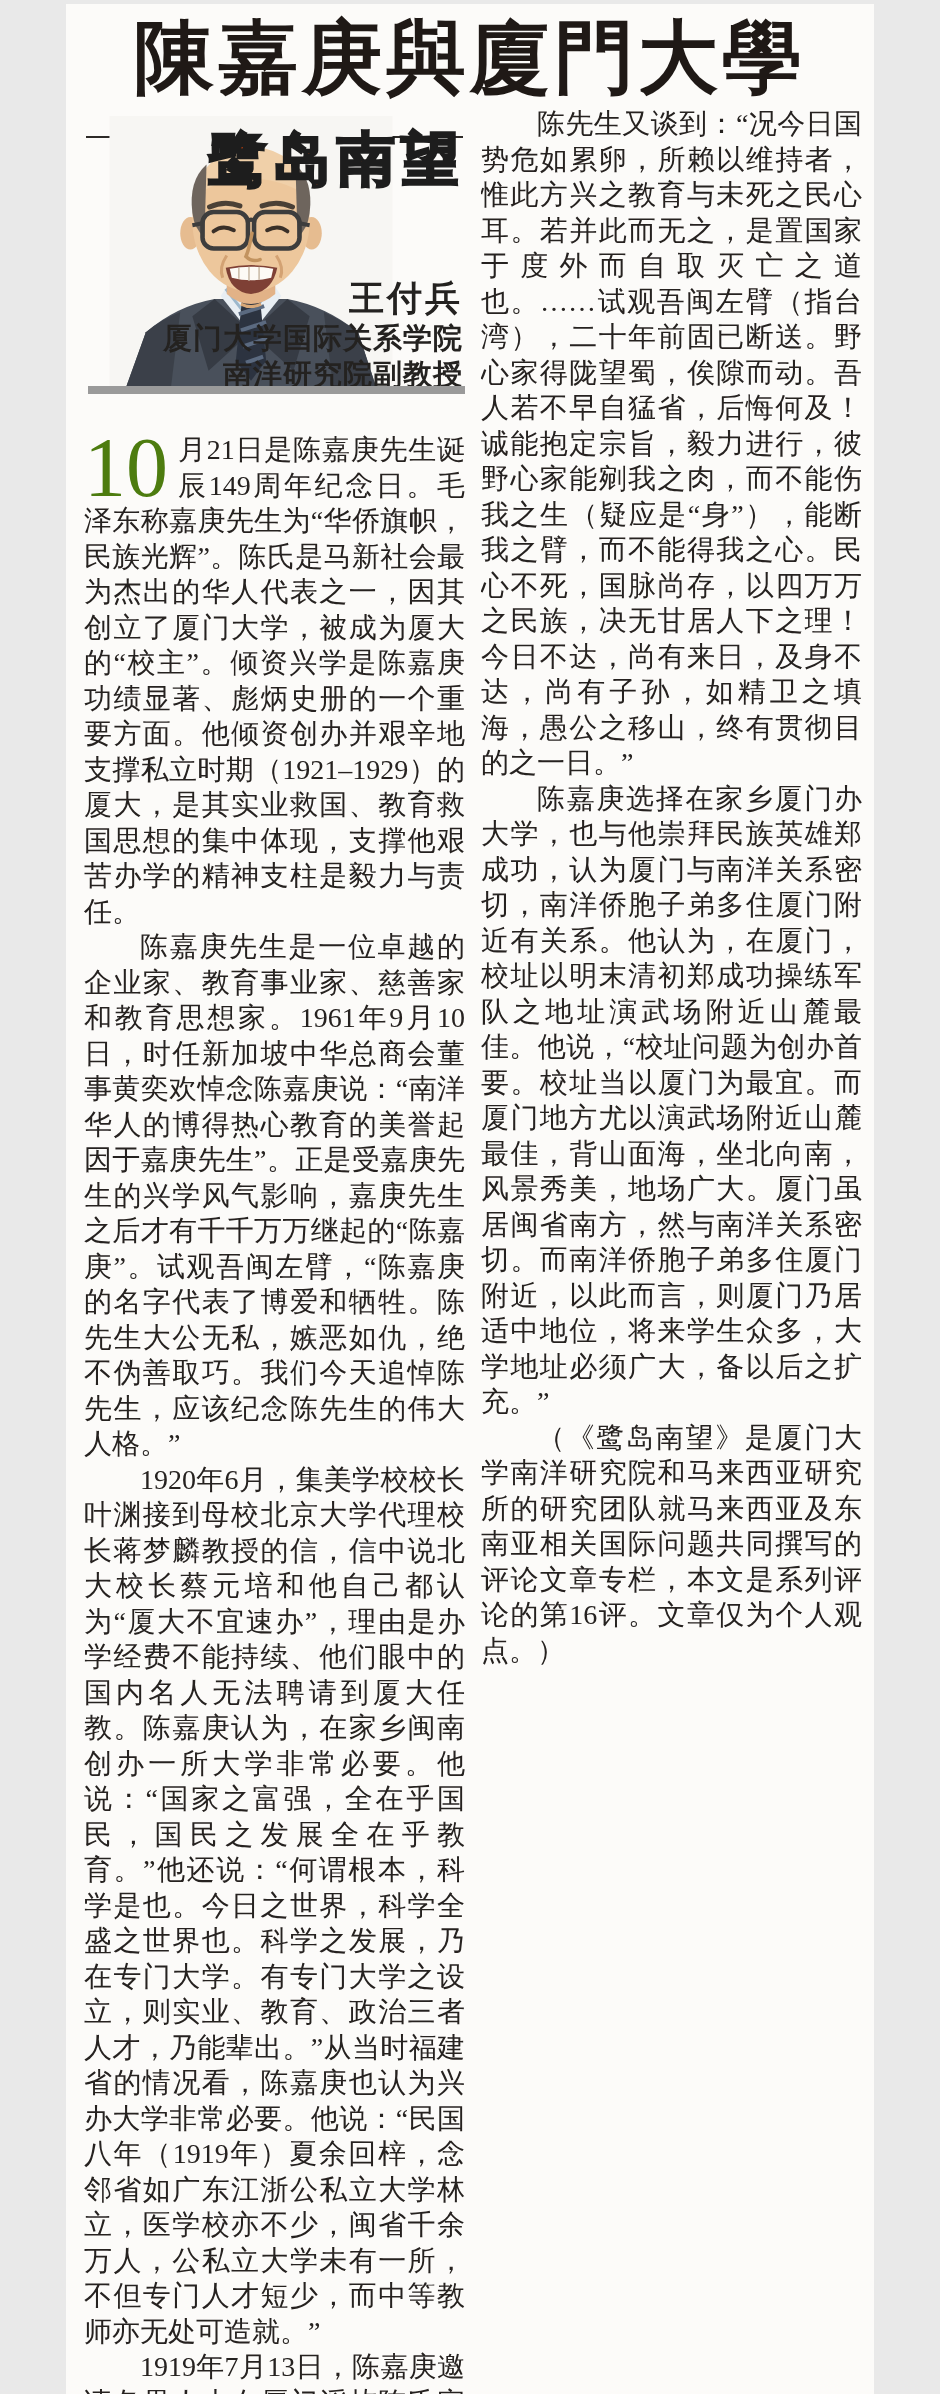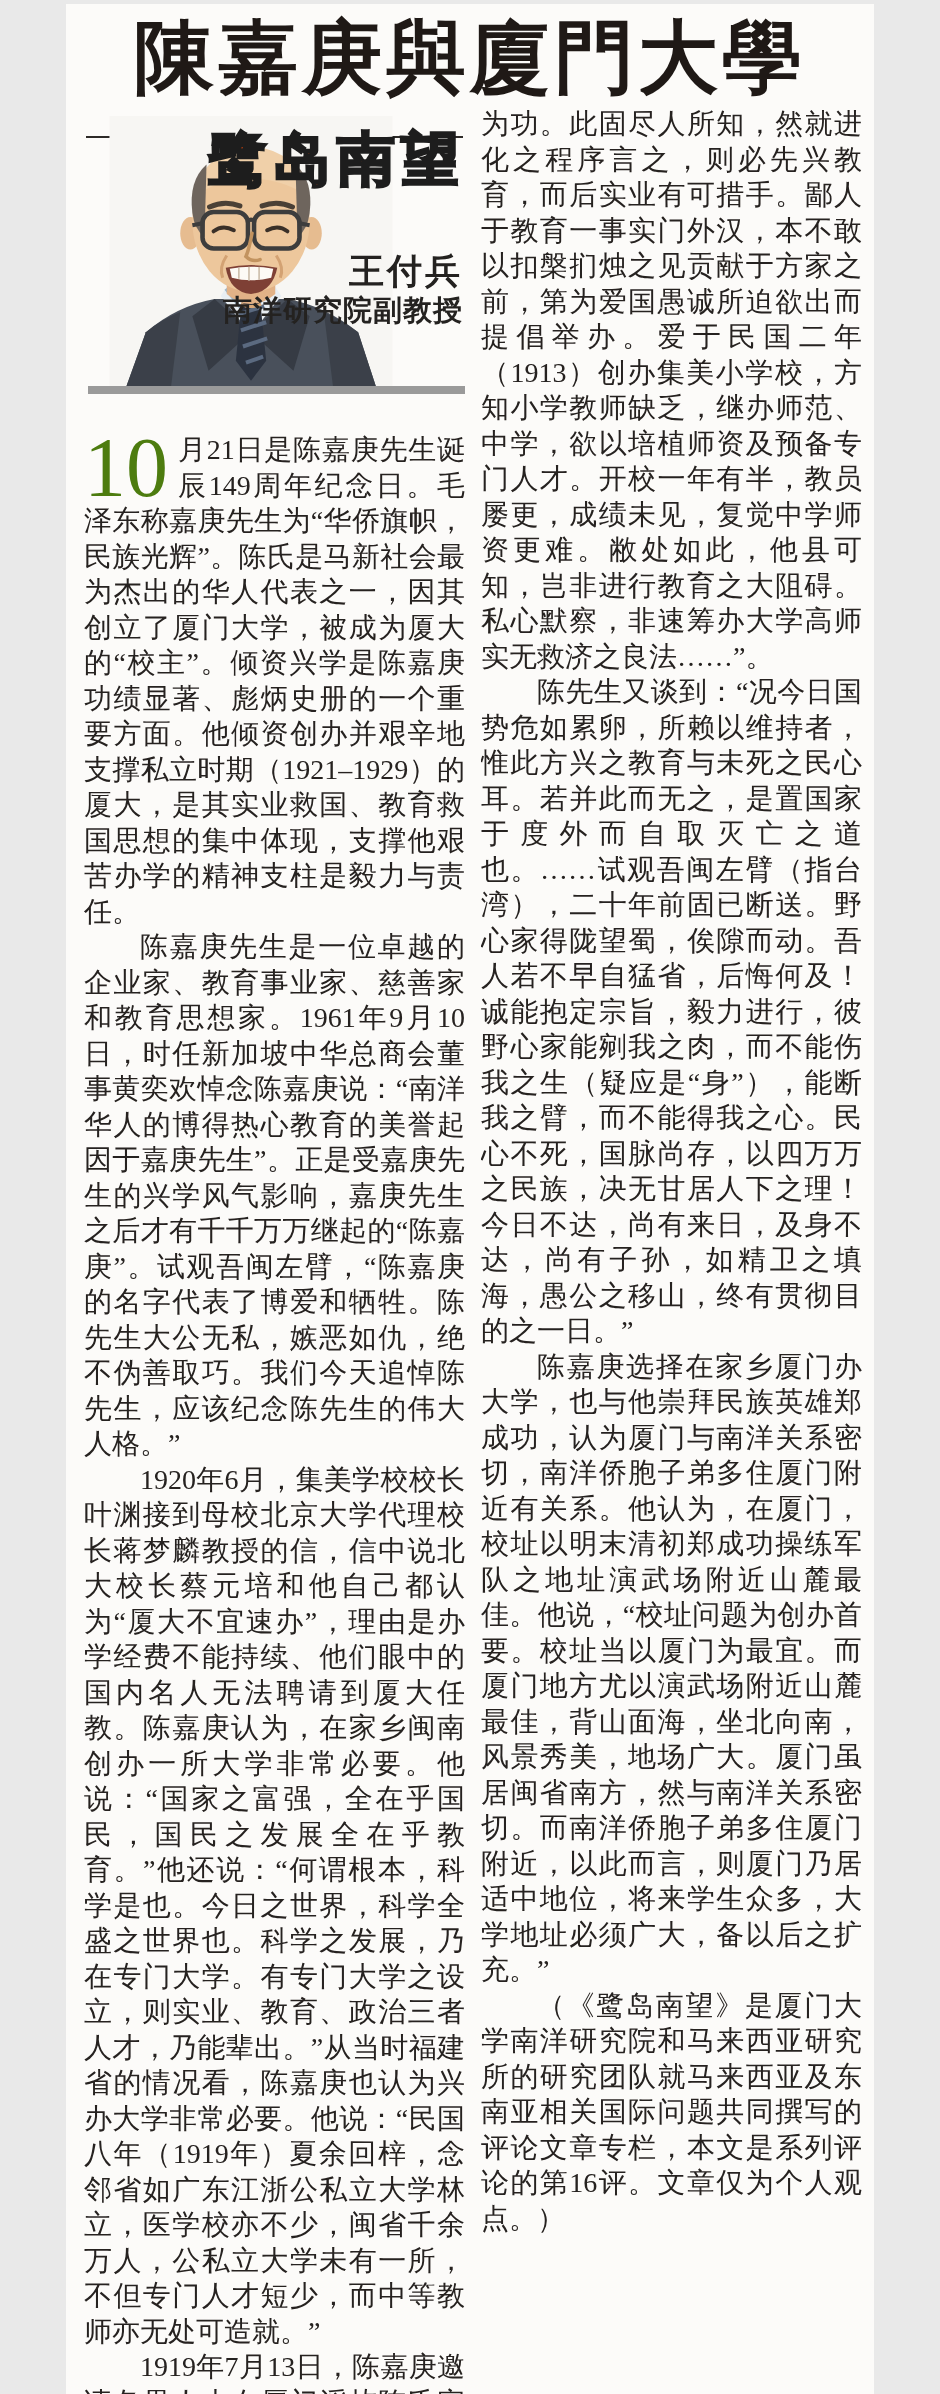--- a/index.html
+++ b/index.html
@@ -61,23 +61,23 @@
     font-family:"DejaVu Sans","Liberation Sans",sans-serif;
     font-weight:700;
     font-size:58px;
     letter-spacing:6px;
     color:#c2410c;
     -webkit-text-stroke:2.6px #1d1d1d;
     text-shadow:0 0 1px #1d1d1d;
     white-space:nowrap;
   }
   .byline{
-    position:absolute;top:144px;right:2px;
+    position:absolute;top:172px;right:2px;
     text-align:right;
-    font-family:Liberation Sans, sans-serif;
+    font-family:Liberation Serif, serif;
     font-weight:700;
     color:#242220;
   }
   .byline .author{font-size:35px;line-height:42px;letter-spacing:3px;}
   .byline .affil{font-size:29px;line-height:36px;letter-spacing:1px;}
   .masthead-divider{
     position:absolute;bottom:0;left:4px;right:0;
     height:8px;background:#9a9a9a;
   }
   
@@ -155,33 +155,33 @@
             <path d="M128 150 L128 161 M138 149 L138 163 M148 149 L148 162" stroke="#c9b9a5" stroke-width="1.5"></path>
 
             <path d="M130 186 Q140 191 150 186" stroke="#d8a878" stroke-width="3" fill="none"></path>
           </svg>
         </div>
 
         <div class="column-logo">鹭岛南望</div>
 
         <div class="byline">
           <div class="author">王付兵</div>
+          <div class="affil">厦门大学国际关系学院</div>
           <div class="affil">南洋研究院副教授</div>
         </div>
 
         <div class="masthead-divider"></div>
       </div>
 
       <p class="dropcap-p"><span class="dropcap">10</span><span>月21日是陈嘉庚先生诞辰149周年纪念日。毛泽东称嘉庚先生为“华侨旗帜，民族光辉”。陈氏是马新社会最为杰出的华人代表之一，因其创立了厦门大学，被成为厦大的“校主”。倾资兴学是陈嘉庚功绩显著、彪炳史册的一个重要方面。他倾资创办并艰辛地支撑私立时期（1921–1929）的厦大，是其实业救国、教育救国思想的集中体现，支撑他艰苦办学的精神支柱是毅力与责任。</span></p>
       <p>陈嘉庚先生是一位卓越的企业家、教育事业家、慈善家和教育思想家。1961年9月10日，时任新加坡中华总商会董事黄奕欢悼念陈嘉庚说：“南洋华人的博得热心教育的美誉起因于嘉庚先生”。正是受嘉庚先生的兴学风气影响，嘉庚先生之后才有千千万万继起的“陈嘉庚”。试观吾闽左臂，“陈嘉庚的名字代表了博爱和牺牲。陈先生大公无私，嫉恶如仇，绝不伪善取巧。我们今天追悼陈先生，应该纪念陈先生的伟大人格。”</p>
       <p>1920年6月，集美学校校长叶渊接到母校北京大学代理校长蒋梦麟教授的信，信中说北大校长蔡元培和他自己都认为“厦大不宜速办”，理由是办学经费不能持续、他们眼中的国内名人无法聘请到厦大任教。陈嘉庚认为，在家乡闽南创办一所大学非常必要。他说：“国家之富强，全在乎国民，国民之发展全在乎教育。”他还说：“何谓根本，科学是也。今日之世界，科学全盛之世界也。科学之发展，乃在专门大学。有专门大学之设立，则实业、教育、政治三者人才，乃能辈出。”从当时福建省的情况看，陈嘉庚也认为兴办大学非常必要。他说：“民国八年（1919年）夏余回梓，念邻省如广东江浙公私立大学林立，医学校亦不少，闽省千余万人，公私立大学未有一所，不但专门人才短少，而中等教师亦无处可造就。”</p>
       <p>1919年7月13日，陈嘉庚邀请各界人士在厦门浮屿陈氏宗祠开特别大会，说明筹备厦门大学的动机和经过。他说：“鄙人不揣绵力，拟在厦门倡办大学校及高等师范学校，欲将详情报告各界。……鄙人羁留海外，前后凡30年，此次回国，拟长住梓里稍尽义务。抵厦之后，数次往勘演武亭地势，闻外间有误会将实行林君文庆模范村之议，不知鄙人拟办之事与林君旨趣大不相同。业经揭诸报章，谅邀洞鉴。窃吾人欲竞存于世界而求免天演之淘汰，非兴教育与实业不</p>
     </div>
 
     <div class="col">
-      <p class="noindent">为功。此固尽人所知，然就进化之程序言之，则必先兴教育，而后实业有可措手。鄙人于教育一事实门外汉，本不敢以扣槃扪烛之见贡献于方家之前，第为爱国愚诚所迫欲出而提倡举办。爱于民国二年（1913）创办集美小学校，方知小学教师缺乏，继办师范、中学，欲以培植师资及预备专门人才。开校一年有半，教员屡更，成绩未见，复觉中学师资更难。敝处如此，他县可知，岂非进行教育之大阻碍。私心默察，非速筹办大学高师实无救济之良法……”。</p>
       <p>陈先生又谈到：“况今日国势危如累卵，所赖以维持者，惟此方兴之教育与未死之民心耳。若并此而无之，是置国家于度外而自取灭亡之道也。……试观吾闽左臂（指台湾），二十年前固已断送。野心家得陇望蜀，俟隙而动。吾人若不早自猛省，后悔何及！诚能抱定宗旨，毅力进行，彼野心家能剜我之肉，而不能伤我之生（疑应是“身”），能断我之臂，而不能得我之心。民心不死，国脉尚存，以四万万之民族，决无甘居人下之理！今日不达，尚有来日，及身不达，尚有子孙，如精卫之填海，愚公之移山，终有贯彻目的之一日。”</p>
       <p>陈嘉庚选择在家乡厦门办大学，也与他崇拜民族英雄郑成功，认为厦门与南洋关系密切，南洋侨胞子弟多住厦门附近有关系。他认为，在厦门，校址以明末清初郑成功操练军队之地址演武场附近山麓最佳。他说，“校址问题为创办首要。校址当以厦门为最宜。而厦门地方尤以演武场附近山麓最佳，背山面海，坐北向南，风景秀美，地场广大。厦门虽居闽省南方，然与南洋关系密切。而南洋侨胞子弟多住厦门附近，以此而言，则厦门乃居适中地位，将来学生众多，大学地址必须广大，备以后之扩充。”</p>
       <p>（《鹭岛南望》是厦门大学南洋研究院和马来西亚研究所的研究团队就马来西亚及东南亚相关国际问题共同撰写的评论文章专栏，本文是系列评论的第16评。文章仅为个人观点。）</p>
     </div>
 
   </div>
 </div>
 
 </body></html>

